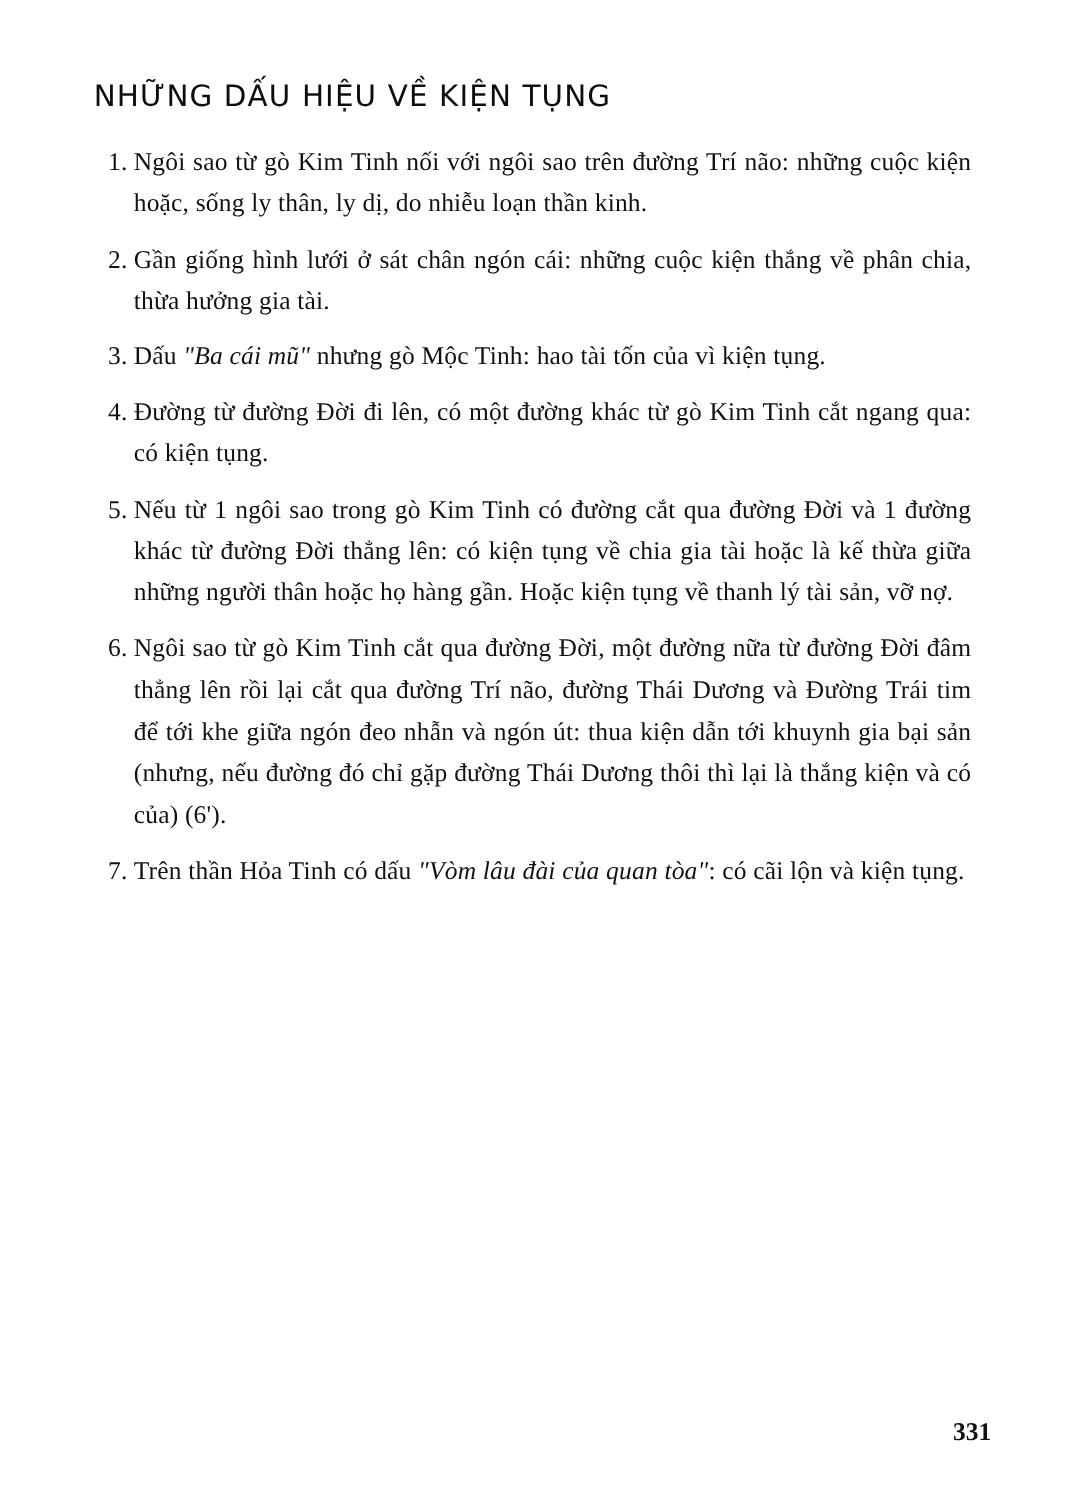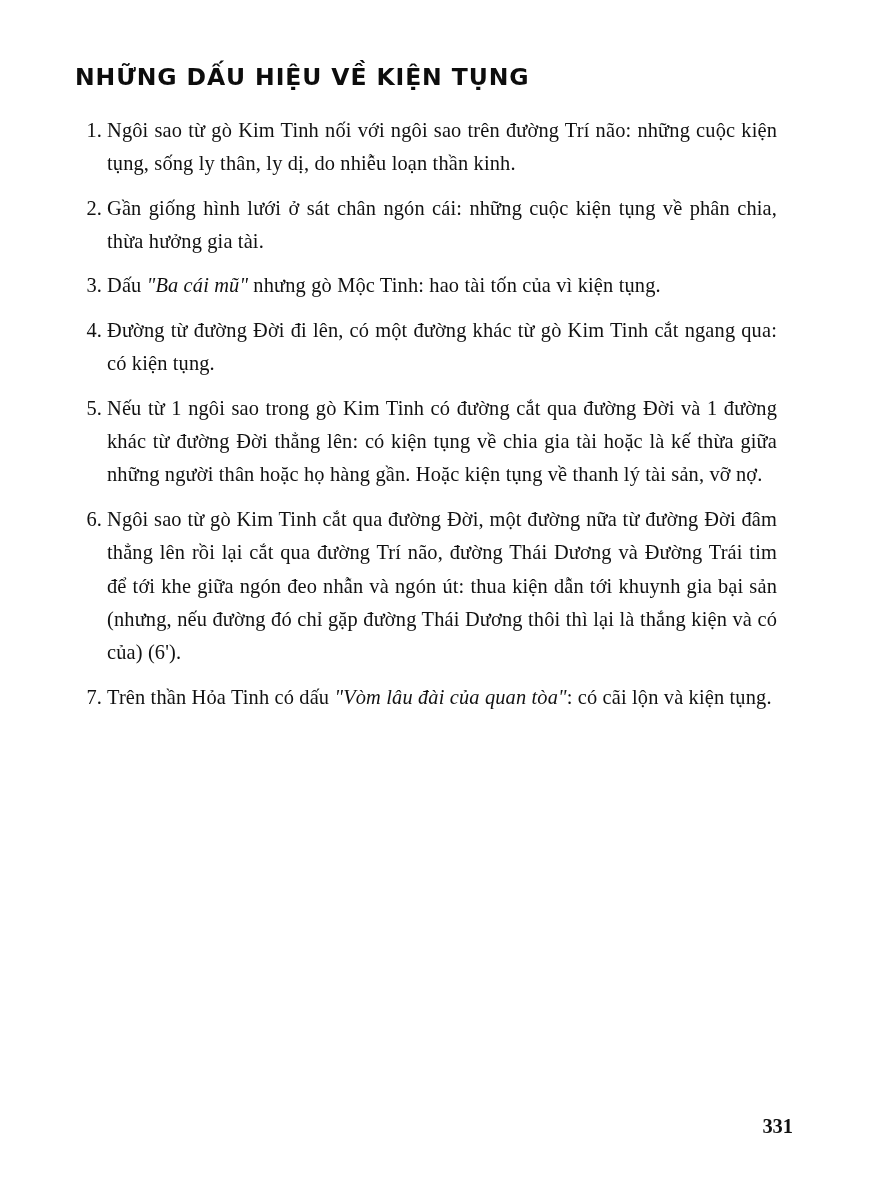--- a/index.html
+++ b/index.html
@@ -21,21 +21,21 @@
     margin: 0 auto;
   }
   .page-body {
     position: absolute;
     left: 75px;
     top: 64px;
     width: 702px;
   }
   .page-title {
     font-family: "DejaVu Sans", "Liberation Sans", sans-serif;
-    font-weight: bold;
+    font-weight: normal;
     font-size: 23.5px;
     letter-spacing: 0.9px;
     line-height: 1.18;
     margin: 0 0 22px 0;
     color: #0d0d0d;
     white-space: nowrap;
   }
   ol.item-list {
     list-style: none;
     margin: 0;
@@ -67,47 +67,47 @@
   .item-text {
     display: block;
   }
   .item-text i,
   .item-text em {
     font-style: italic;
   }
   .page-number {
     position: absolute;
     right: 78px;
-    bottom: 64px;
+    bottom: 44px;
     font-size: 20.4px;
     font-weight: bold;
     line-height: 1;
     color: #111111;
     margin-top: 20px;
   }
 </style>
 </head>
 <body>
 
 <div class="page">
 
   <div class="page-body">
 
     <h1 class="page-title">NHỮNG DẤU HIỆU VỀ KIỆN TỤNG</h1>
 
     <ol class="item-list">
 
       <li class="list-item">
         <span class="item-number">1.</span>
-        <span class="item-text">Ngôi sao từ gò Kim Tinh nối với ngôi sao trên đường Trí não: những cuộc kiện tụng, sống ly thân, ly dị, do nhiễu loạn thần kinh.</span>
+        <span class="item-text">Ngôi sao từ gò Kim Tinh nối với ngôi sao trên đường Trí não: những cuộc kiện hoặc, sống ly thân, ly dị, do nhiễu loạn thần kinh.</span>
       </li>
 
       <li class="list-item">
         <span class="item-number">2.</span>
-        <span class="item-text">Gần giống hình lưới ở sát chân ngón cái: những cuộc kiện tụng về phân chia, thừa hưởng gia tài.</span>
+        <span class="item-text">Gần giống hình lưới ở sát chân ngón cái: những cuộc kiện thắng về phân chia, thừa hưởng gia tài.</span>
       </li>
 
       <li class="list-item">
         <span class="item-number">3.</span>
         <span class="item-text"><span>Dấu </span><i>"Ba cái mũ"</i><span> nhưng gò Mộc Tinh: hao tài tốn của vì kiện tụng.</span></span>
       </li>
 
       <li class="list-item">
         <span class="item-number">4.</span>
         <span class="item-text">Đường từ đường Đời đi lên, có một đường khác từ gò Kim Tinh cắt ngang qua: có kiện tụng.</span>

